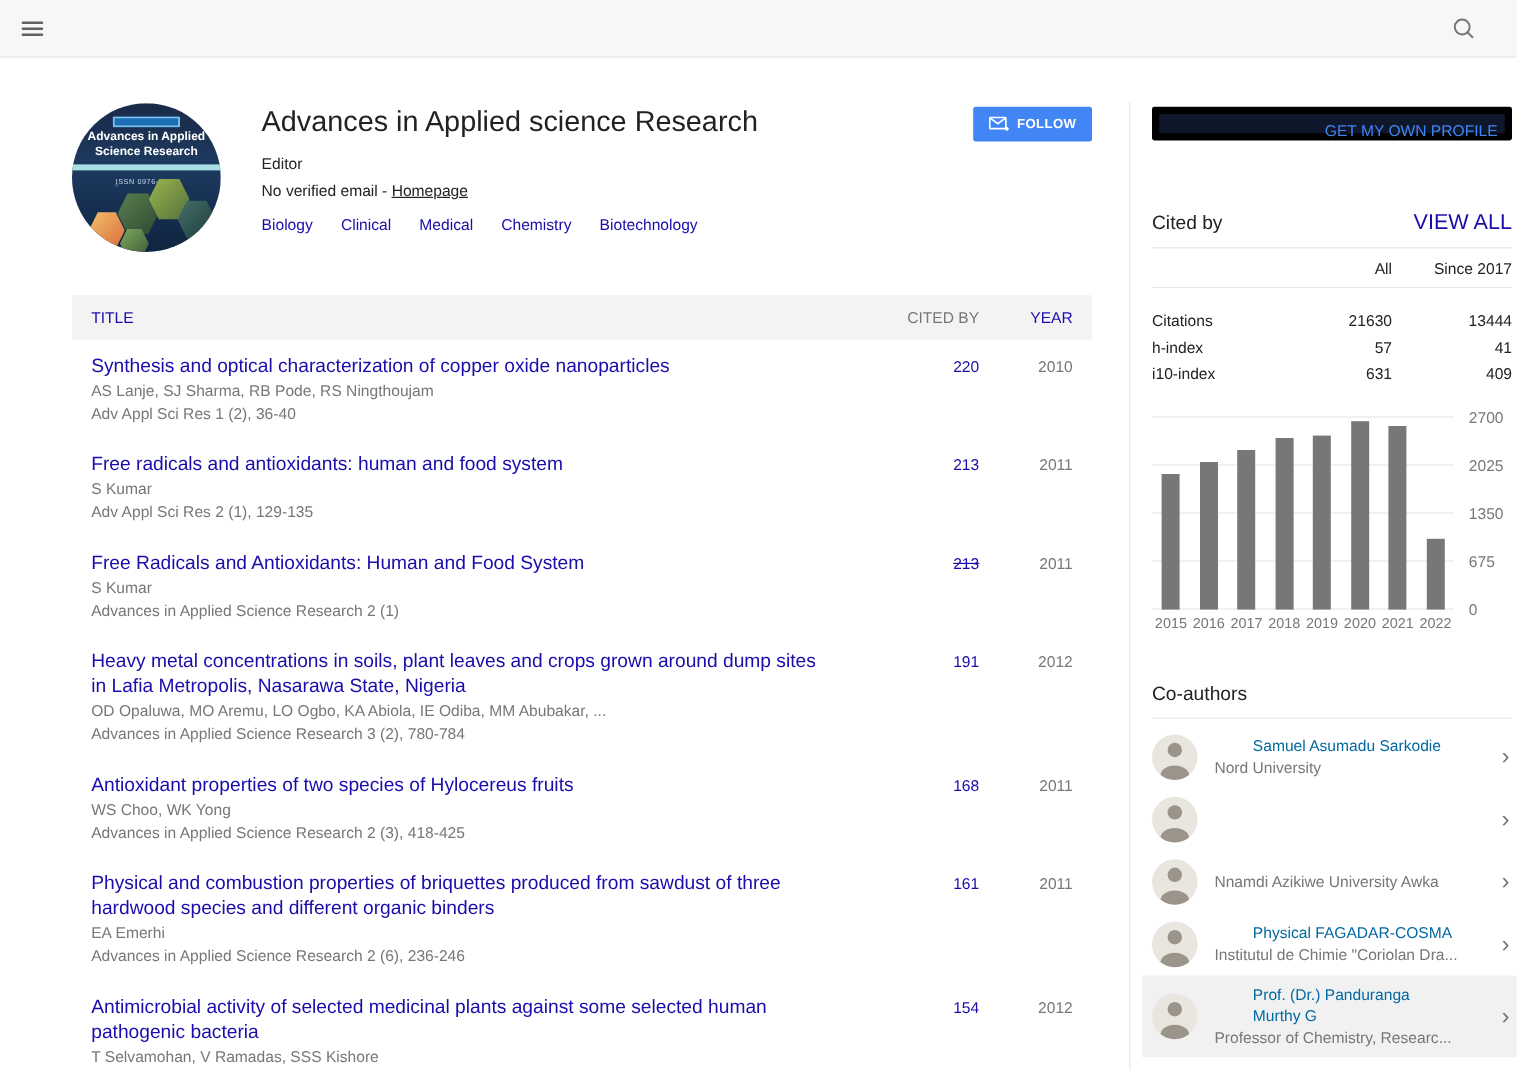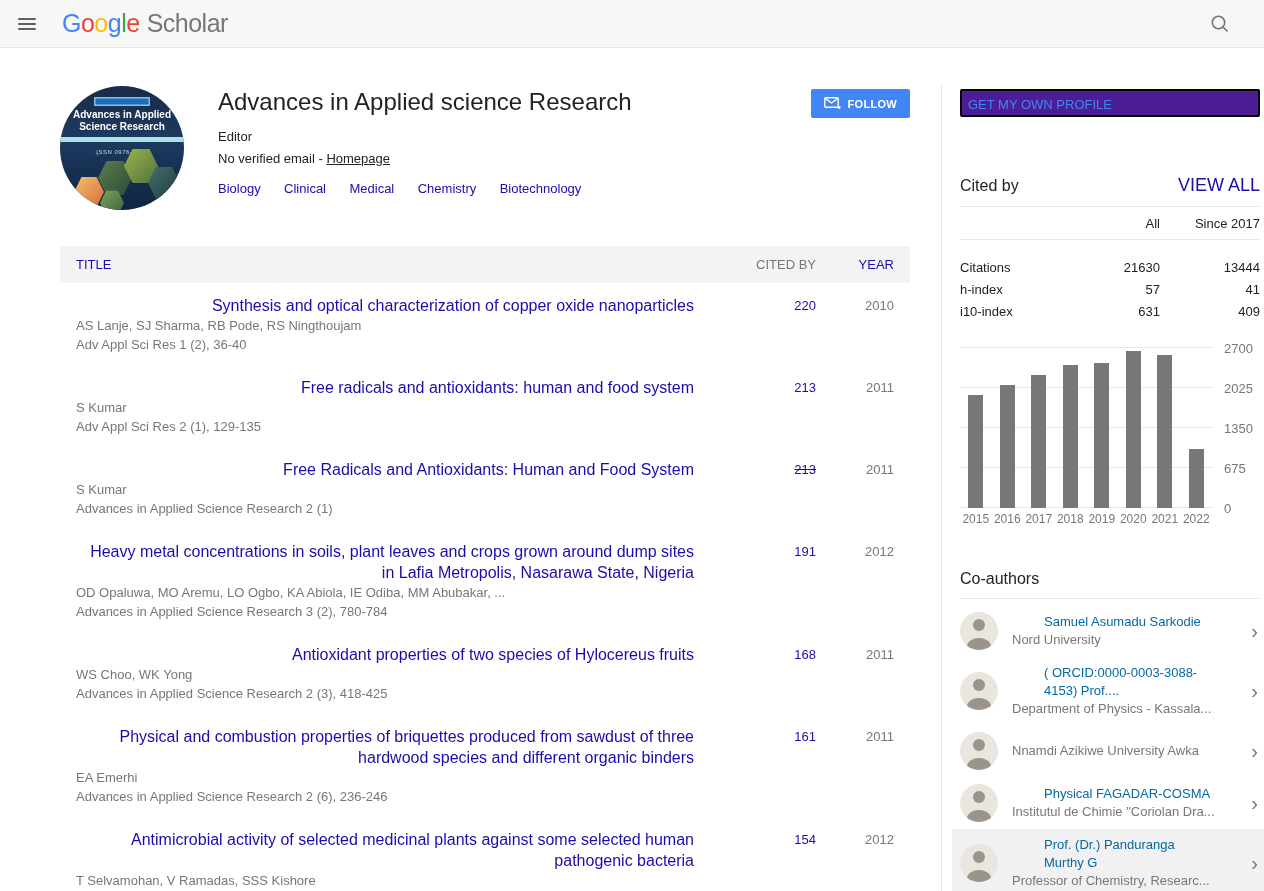--- a/index.html
+++ b/index.html
@@ -72,32 +72,32 @@
   .pub-head {
     display:flex; align-items:center; background:#f3f3f3; height:37px; padding:0 16px;
     font-size:13px;
   }
   .pub-head .h-title { flex:1; color:#1a0dab; cursor:pointer; }
   .pub-head .h-cited { width:92px; text-align:right; color:#777; }
   .pub-head .h-year  { width:78px; text-align:right; color:#1a0dab; cursor:pointer; }
 
   .a-row { display:flex; padding:12px 16px 11px; }
   .a-main { flex:1; padding-right:30px; }
-  .a-title { display:block; font-size:16px; line-height:21px; color:#1a0dab;text-align:right; }
+  .a-title { display:block; font-size:16px; line-height:21px; color:#1a0dab; }
   .a-authors,.a-venue { font-size:13px; line-height:18px; color:#777; margin-top:1px; }
   .a-cited { width:92px; text-align:right; font-size:13px; padding-top:3px; }
   .a-cited a { color:#1a0dab; }
   .a-cited a.struck { text-decoration:line-through; }
   .a-year { width:78px; text-align:right; font-size:13px; color:#777; padding-top:3px; }
 
   
   .own-profile-btn {
-    display:block; width:100%; height:28px; margin-top:4px; background:#4c1d95;
-    border:2px solid #000000; border-radius:2px; color:#4285f4; font-size:13px;
-    text-align:left; line-height:26px; cursor:pointer; font-family:"Liberation Sans", sans-serif;
+    display:block; width:100%; height:28px; margin-top:4px; background:#0f172a;
+    border:6px solid #000000; border-radius:2px; color:#4285f4; font-size:13px;
+    text-align:right; line-height:26px; cursor:pointer; font-family:"Liberation Sans", sans-serif;
   }
   .sb-section-head {
     display:flex; align-items:baseline; justify-content:space-between;
     padding-bottom:10px; border-bottom:1px solid #e8e8e8;
   }
   .sb-section-head .sb-title { font-size:16px; color:#222; }
   .sb-section-head .sb-link { font-size:18px; color:#1a0dab; }
 
   .cited-section { margin-top:58px; }
   .stats { width:100%; border-collapse:collapse; font-size:13px; margin-top:0; }
@@ -135,24 +135,20 @@
 </style>
 </head>
 <body>
 
 <div class="topbar">
   <div class="hamburger">
       <span></span>
       <span></span>
       <span></span>
     </div>
-  <div class="logo">
-    <span><span class="g1">G</span><span class="g2">o</span><span class="g3">o</span><span class="g4">g</span><span class="g5">l</span><span class="g6">e</span></span>
-    <span class="scholar">Scholar</span>
-  </div>
   <div class="spacer"></div>
   <svg class="search-btn" viewBox="0 0 24 24">
     <circle cx="10.5" cy="10.5" r="6.2" fill="none" stroke="#757575" stroke-width="1.6"></circle>
     <line x1="15" y1="15" x2="19.5" y2="19.5" stroke="#757575" stroke-width="1.6"></line>
   </svg>
 </div>
 
 <div class="divider-v"></div>
 
 <div class="left-col">
@@ -353,24 +349,20 @@
       <div class="co-row">
         <span class="co-avatar"></span>
         <span class="co-text">
           <span class="co-name">Samuel Asumadu Sarkodie</span>
           <span class="co-aff">Nord University</span>
         </span>
         <span class="co-chevron">›</span>
       </div>
       <div class="co-row">
         <span class="co-avatar"></span>
-        <span class="co-text">
-          <span class="co-name">( ORCID:0000-0003-3088-4153) Prof....</span>
-          <span class="co-aff">Department of Physics - Kassala...</span>
-        </span>
         <span class="co-chevron">›</span>
       </div>
       <div class="co-row">
         <span class="co-avatar"></span>
         <span class="co-text">
           <span class="co-aff">Nnamdi Azikiwe University Awka</span>
         </span>
         <span class="co-chevron">›</span>
       </div>
       <div class="co-row">

